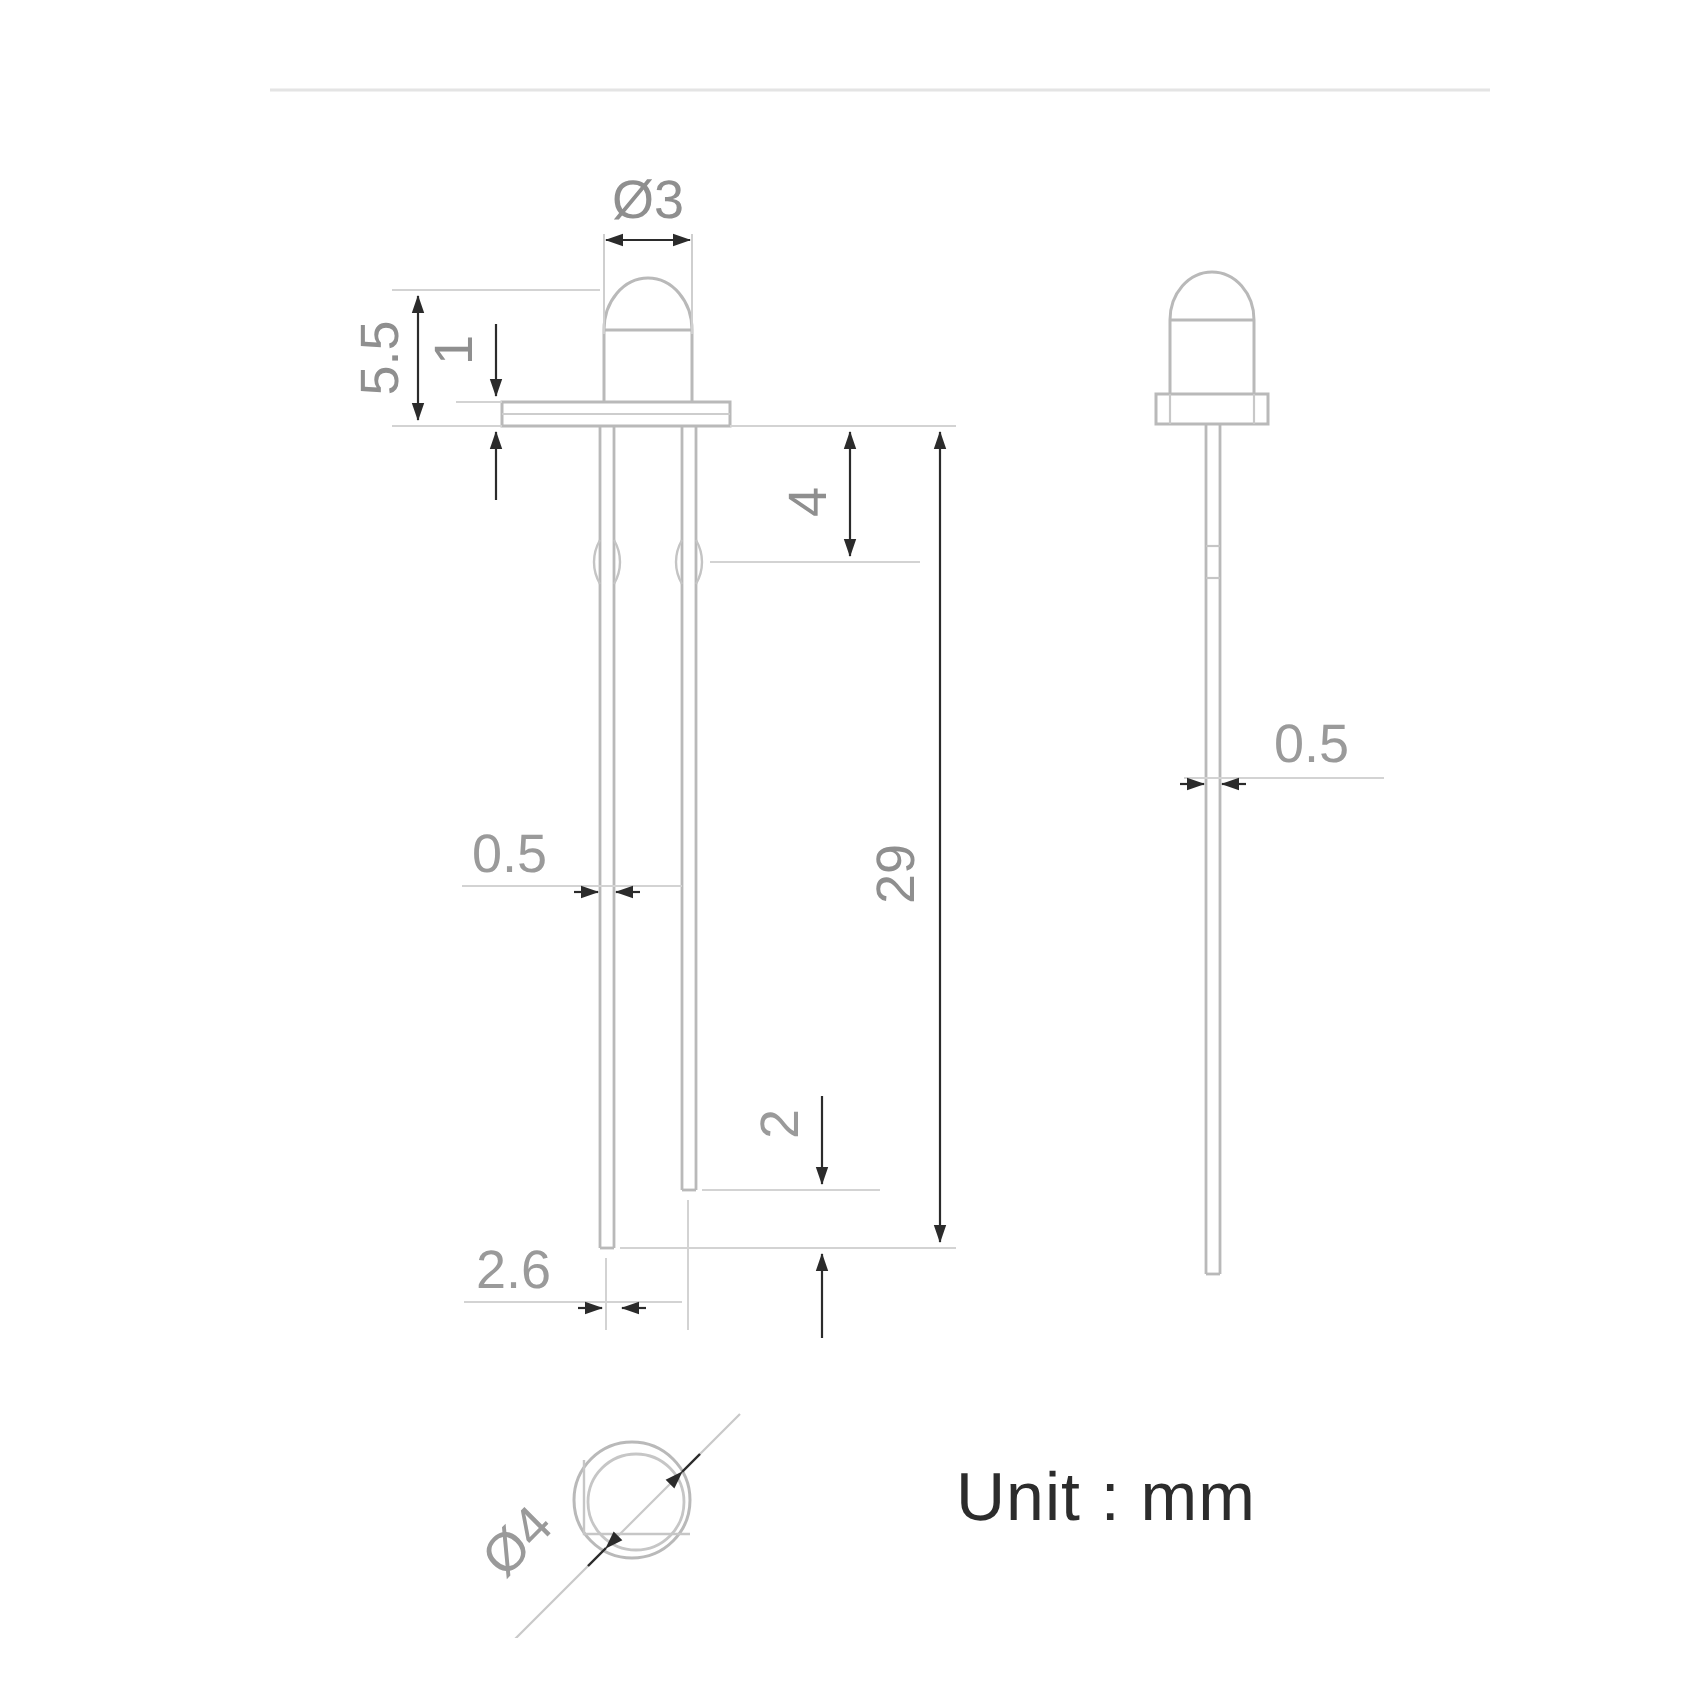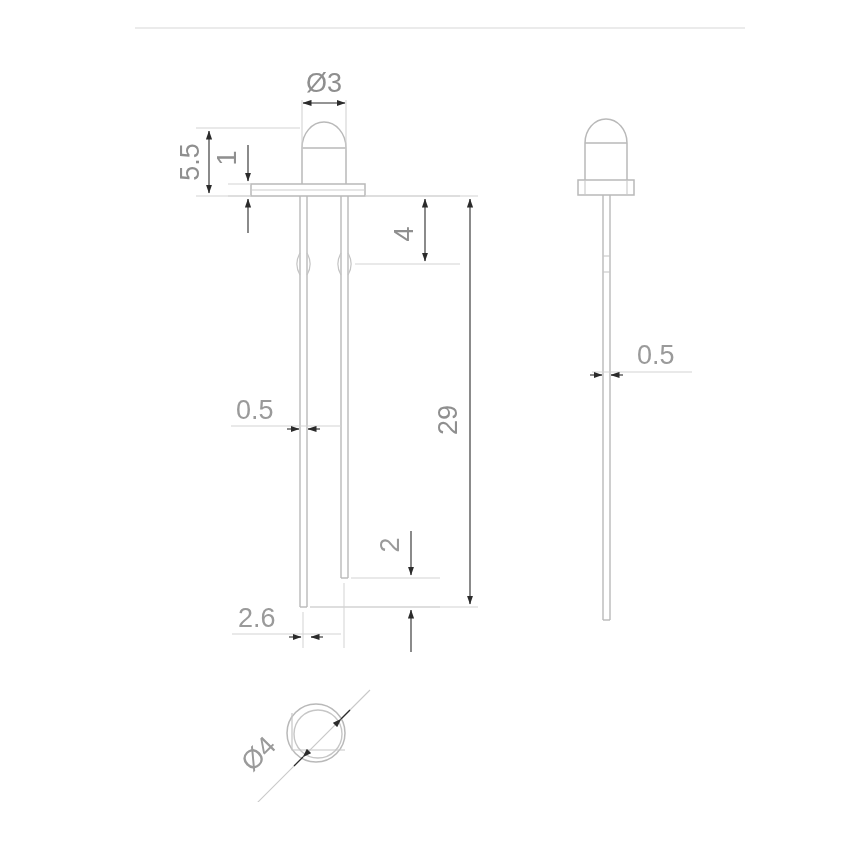--- a/index.html
+++ b/index.html
@@ -7,20 +7,21 @@
     padding: 0;
     background: #ffffff;
   }
   #canvas {
     position: relative;
     width: 850px;
     height: 802px;
     background: #ffffff;
     font-family: "Liberation Sans", sans-serif;
     overflow: hidden;
+    margin-top: 17px;
   }
   #drawing-svg {
     position: absolute;
     left: 0;
     top: 0;
     width: 850px;
     height: 850px;
   }
   .unit-note {
     position: absolute;
@@ -181,14 +182,15 @@
 
       <g>
         <line x1="250" y1="810" x2="370" y2="690" stroke="#c9c9c9" stroke-width="1.1"></line>
         <line x1="294" y1="766" x2="303" y2="757" stroke="#2b2b2b" stroke-width="1.2" marker-end="url(#arrTail)"></line>
         <line x1="350" y1="710" x2="341" y2="719" stroke="#2b2b2b" stroke-width="1.2" marker-end="url(#arrTail)"></line>
         <text x="0" y="0" transform="translate(265,760) rotate(-45)" text-anchor="middle" font-family="Liberation Sans, sans-serif" font-size="27" fill="#9a9a9a">Ø4</text>
       </g>
     </g>
   </svg>
 
+  <div class="unit-note">Unit : mm</div>
 
 </div>
 
 </body></html>

